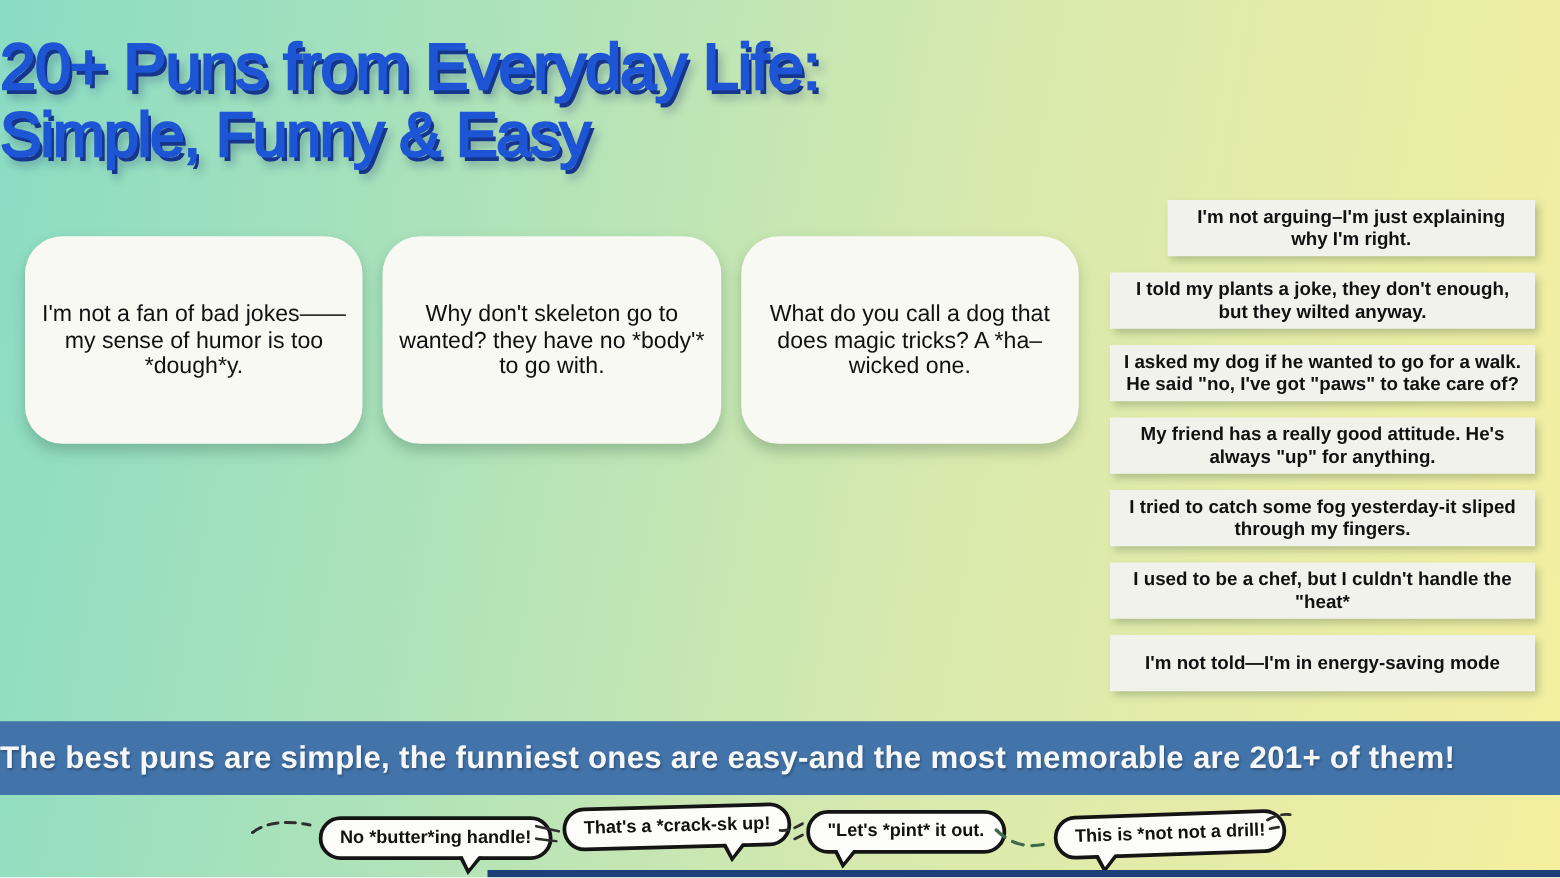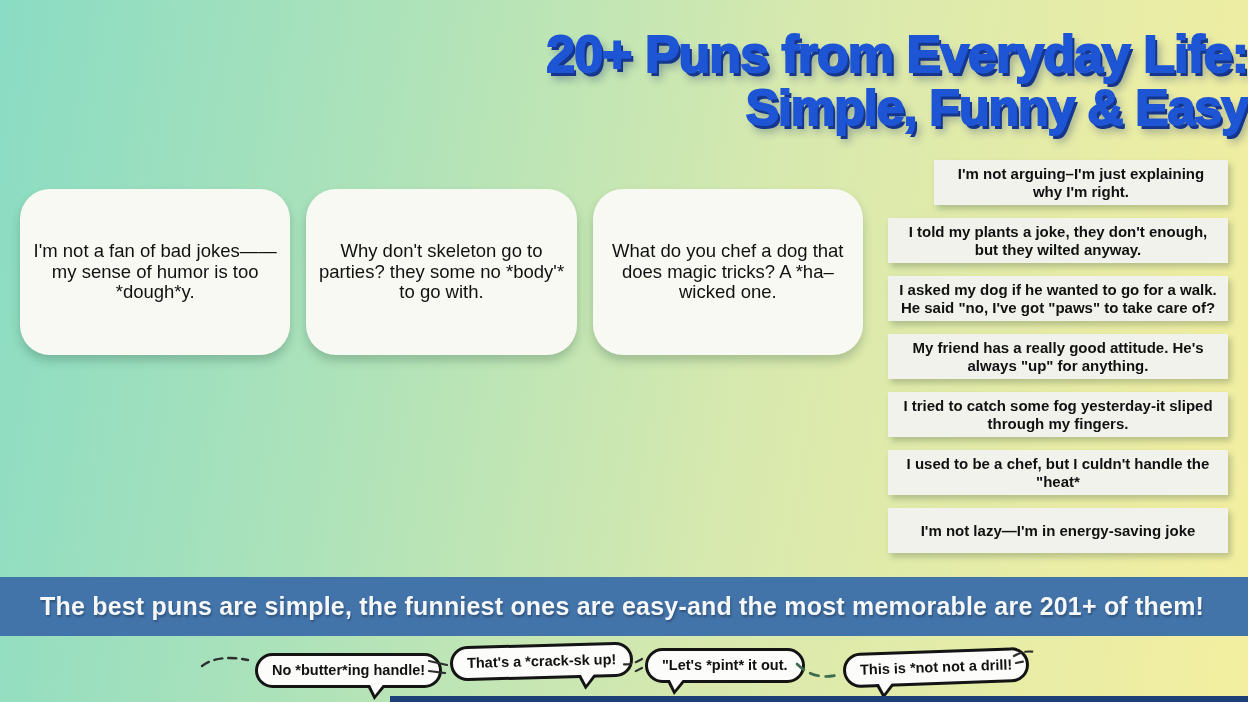--- a/index.html
+++ b/index.html
@@ -2,22 +2,22 @@
 <html><head>
 <meta charset="utf-8">
 <style>
   html,body{margin:0;padding:0;}
   .stage{
     position:relative;width:1248px;height:702px;overflow:hidden;
     background:linear-gradient(100deg,#8adcc4 0%,#abe2ba 28%,#d8e9ae 60%,#f4efa0 100%);
     font-family:"Liberation Sans",sans-serif;color:#111;
   }
   
-  .title{position:absolute;top:26px;left:0;width:100%;text-align:right;
-    font-weight:bold;color:#1d55d5;
+  .title{position:absolute;top:26px;left:0;width:100%;text-align:left;
+    font-weight:normal;color:#1d55d5;
     -webkit-text-stroke:2px #1d55d5;
     text-shadow:3px 4px 0 #15368c,5px 7px 8px rgba(10,30,90,.38);}
   .title .l1{font-size:52px;line-height:1.08;letter-spacing:-1px;}
   .title .l2{font-size:50px;line-height:1.06;letter-spacing:-1px;}
   
   .cards{position:absolute;left:20px;top:189px;width:843px;height:166px;display:flex;gap:16px;}
   .card{flex:1;background:#f9f9f3;border-radius:30px;
     box-shadow:0 6px 10px rgba(30,70,55,.25);
     display:flex;align-items:center;justify-content:center;text-align:center;
     padding:10px 9px;box-sizing:border-box;
@@ -25,21 +25,21 @@
   
   .banners{position:absolute;left:888px;top:160px;width:340px;display:flex;flex-direction:column;gap:13px;}
   .banner{height:45px;background:#f2f2ec;
     box-shadow:3px 4px 6px rgba(50,75,55,.28);
     display:flex;align-items:center;justify-content:center;text-align:center;
     font-size:15px;font-weight:bold;line-height:1.18;padding:0 10px;box-sizing:border-box;overflow:hidden;}
   .banner.first{margin-left:46px;}
   
   .footer{position:absolute;left:0;top:577px;width:100%;height:59px;background:#4273a9;
     display:flex;align-items:center;}
-  .footer-text{padding-left:40px;color:#f5f7f9;font-size:25px;font-weight:bold;
+  .footer-text{color:#f5f7f9;font-size:25px;font-weight:bold;
     white-space:nowrap;letter-spacing:.2px;text-shadow:1px 2px 2px rgba(0,0,0,.28);}
   
   .bubbles{position:absolute;left:0;top:644px;width:100%;height:58px;}
   .bubble{position:absolute;background:#fcfcfa;border:3px solid #141414;border-radius:24px;
     padding:6px 14px 7px;font-size:14.5px;font-weight:bold;white-space:nowrap;--tail-left:62%;}
   .bubble::after{content:"";position:absolute;left:var(--tail-left);bottom:-15px;
     width:20px;height:15px;background:#141414;clip-path:polygon(0 0,100% 0,38% 100%);}
   .bubble::before{content:"";position:absolute;left:calc(var(--tail-left) + 3px);bottom:-10px;
     width:14px;height:11px;background:#fcfcfa;clip-path:polygon(0 0,100% 0,38% 100%);z-index:1;}
   .bubble.b1{left:255px;top:9px;--tail-left:60%;}
@@ -58,24 +58,24 @@
   <div class="title">
     <div class="l1">20+ Puns from Everyday Life:</div>
     <div class="l2">Simple, Funny &amp; Easy</div>
   </div>
 
   <div class="cards">
     <div class="card">
         <span>I'm not a fan of bad jokes——my sense of humor is too *dough*y.</span>
       </div>
     <div class="card">
-        <span>Why don't skeleton go to parties? they some no *body'* to go with.</span>
+        <span>Why don't skeleton go to wanted? they have no *body'* to go with.</span>
       </div>
     <div class="card">
-        <span>What do you chef a dog that does magic tricks? A *ha–wicked one.</span>
+        <span>What do you call a dog that does magic tricks? A *ha–wicked one.</span>
       </div>
   </div>
 
   <div class="banners">
     <div class="banner first">
         <span>I'm not arguing–I'm just explaining why I'm right.</span>
       </div>
     <div class="banner">
         <span>I told my plants a joke, they don't enough, but they wilted anyway.</span>
       </div>
@@ -85,21 +85,21 @@
     <div class="banner">
         <span>My friend has a really good attitude. He's always "up" for anything.</span>
       </div>
     <div class="banner">
         <span>I tried to catch some fog yesterday-it sliped through my fingers.</span>
       </div>
     <div class="banner">
         <span>I used to be a chef, but I culdn't handle the "heat*</span>
       </div>
     <div class="banner">
-        <span>I'm not lazy—I'm in energy-saving joke</span>
+        <span>I'm not told—I'm in energy-saving mode</span>
       </div>
   </div>
 
   <div class="footer">
     <div class="footer-text">The best puns are simple, the funniest ones are easy-and the most memorable are 201+ of them!</div>
   </div>
 
   <div class="bubbles">
     <svg class="dash" style="left:200px;top:8px;" width="50" height="18" viewBox="0 0 50 18">
         <path d="M2 14 Q 18 2 48 8" fill="none" stroke="#2e2e2e" stroke-width="2.4" stroke-dasharray="8 6" stroke-linecap="round"></path>

